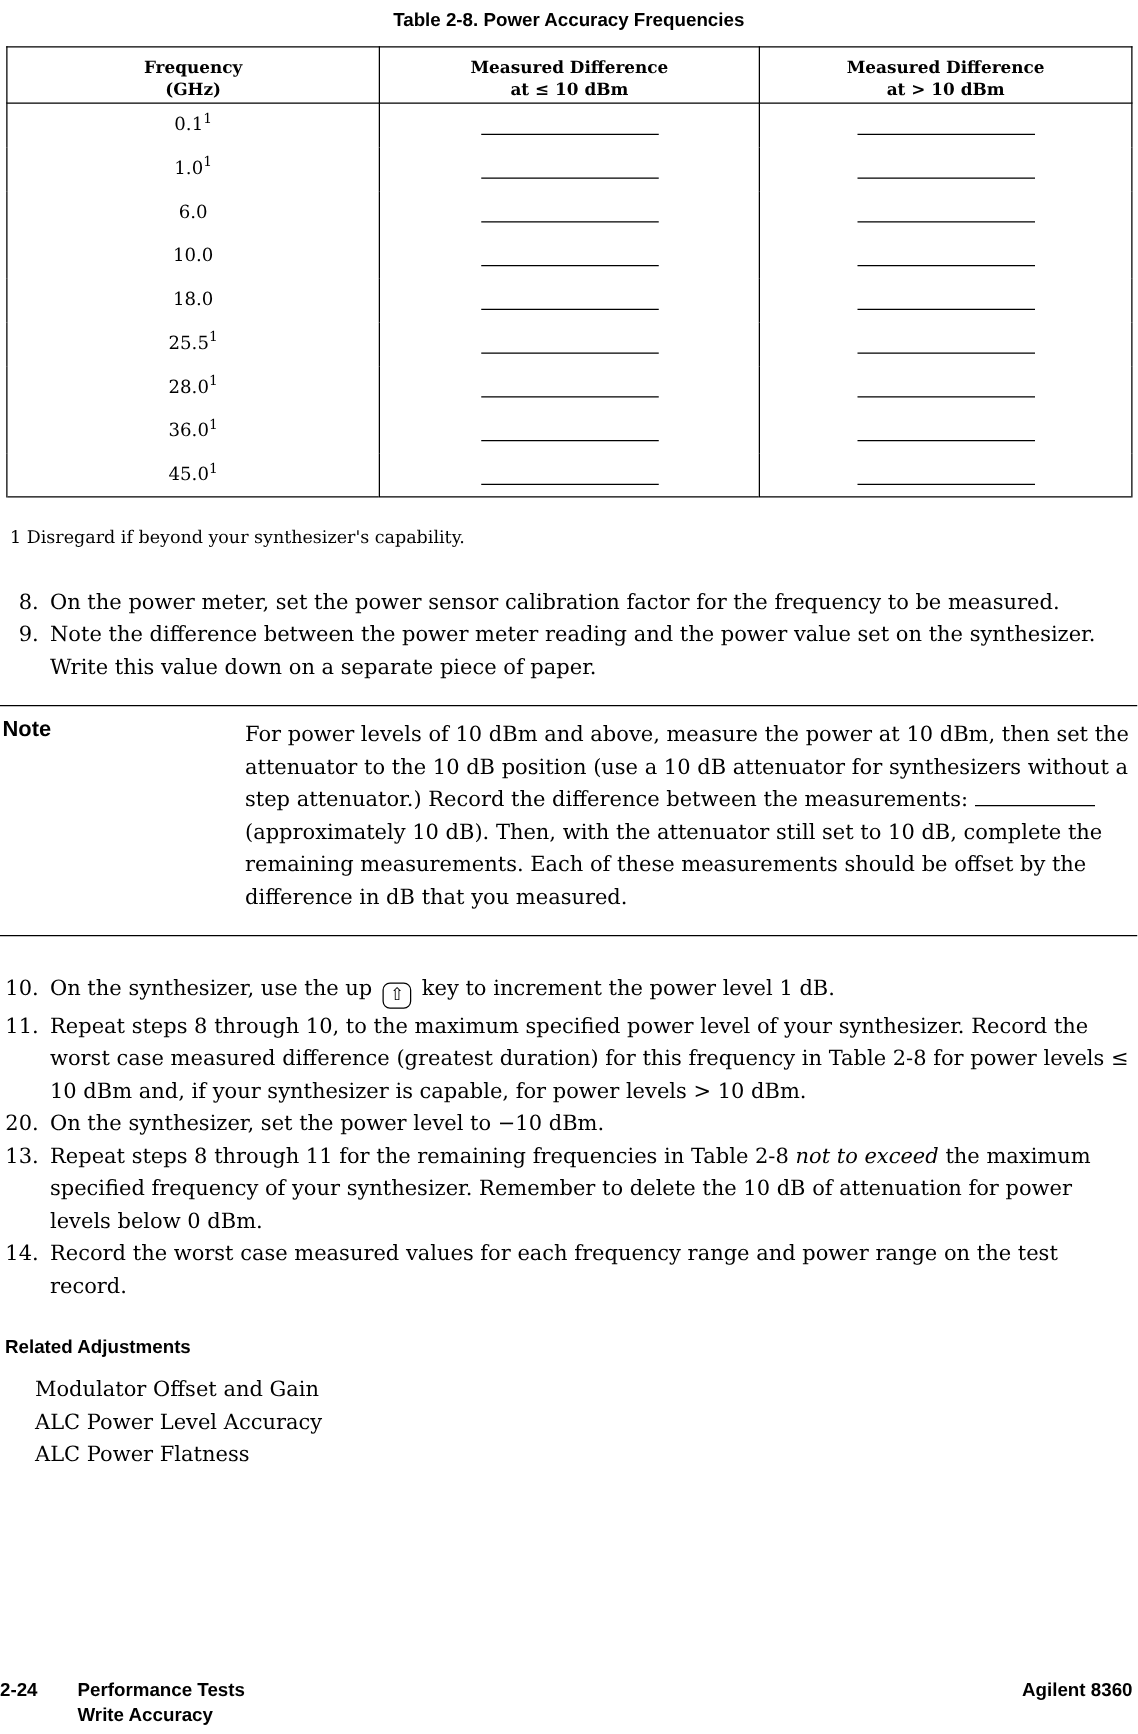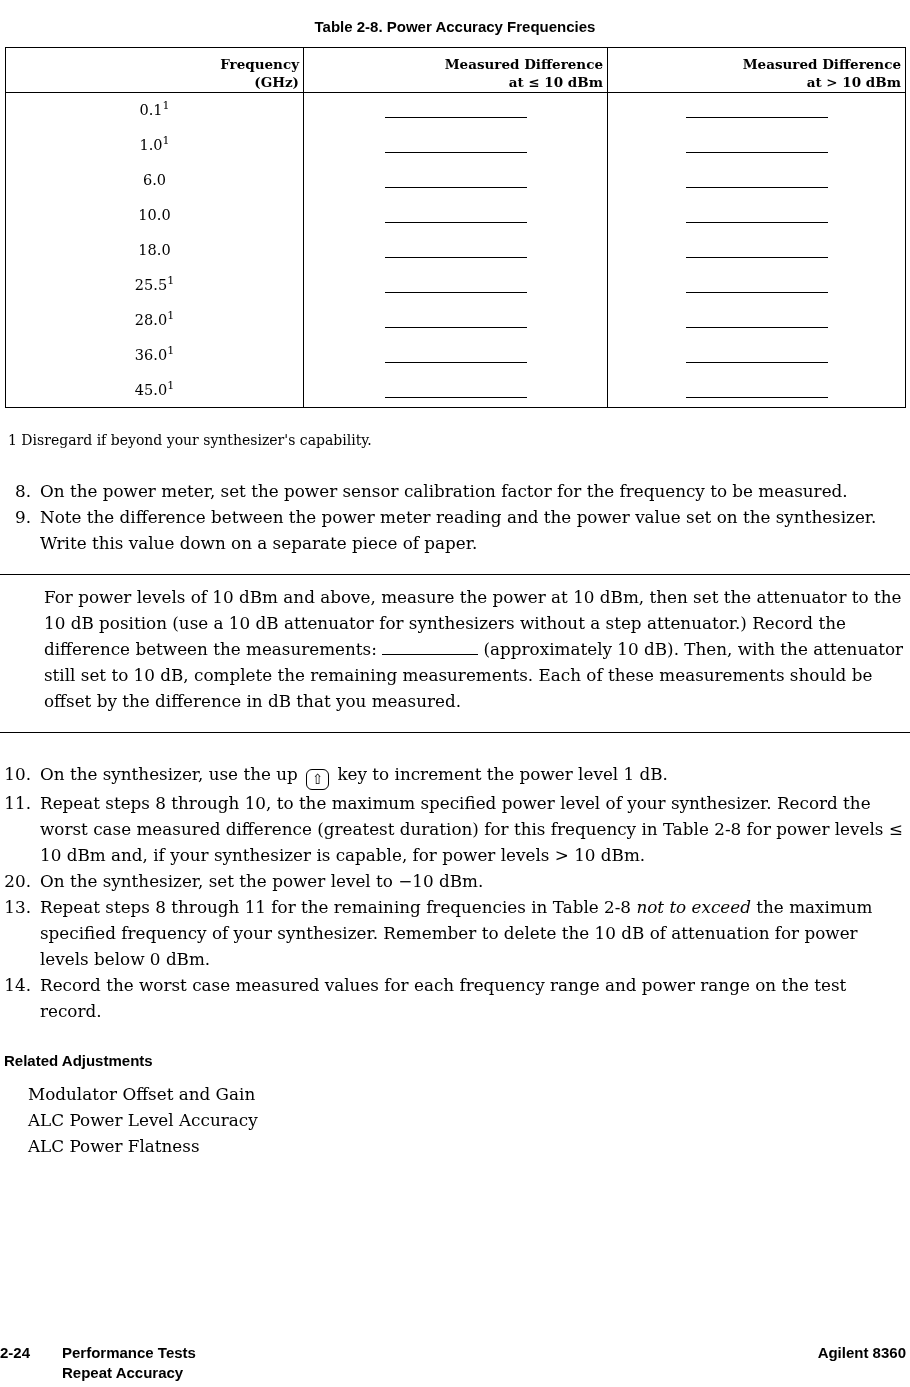--- a/index.html
+++ b/index.html
@@ -4,31 +4,31 @@
 <style>
   * { margin:0; padding:0; box-sizing:border-box; }
   html,body { background:#ffffff; }
   body {
     width:910px; height:1387px; position:relative; overflow:hidden;
     color:#000; font-family:"DejaVu Serif","Liberation Serif",serif;
   }
 
   .doc-title {
     text-align:center; font-family:"Liberation Sans","DejaVu Sans",sans-serif;
-    font-weight:bold; font-size:15px; padding-top:18px;
+    font-weight:bold; font-size:15px; padding-top:8px;
   }
 
   table.freq-table {
     border-collapse:collapse; table-layout:fixed;
     width:900px; margin:12px 0 0 5px;
     border:1.5px solid #000;
   }
   table.freq-table th {
     border:1.5px solid #000;
-    font-size:13.5px; font-weight:bold; padding:7px 4px 1px; text-align:right;
+    font-size:13.5px; font-weight:bold; padding:7px 4px 1px; text-align:center;
     line-height:18px;
   }
   table.freq-table td {
     border-left:1.5px solid #000; border-right:1.5px solid #000;
     height:35px; text-align:center; vertical-align:middle;
     font-size:14.5px;
   }
   td.freq-cell sup { font-size:11px; vertical-align:super; line-height:0; }
   .blank-line {
     width:142px; height:16px; margin:0 auto;
@@ -204,20 +204,21 @@
     <span class="step-num">8.</span>
     <div class="step-text">On the power meter, set the power sensor calibration factor for the frequency to be measured.</div>
   </div>
   <div class="step">
     <span class="step-num">9.</span>
     <div class="step-text">Note the difference between the power meter reading and the power value set on the synthesizer. Write this value down on a separate piece of paper.</div>
   </div>
 </div>
 
 <div class="note-section">
+  <div class="note-label">Note</div>
   <div class="note-text">
     <span>For power levels of 10 dBm and above, measure the power at 10 dBm, then set the attenuator to the 10 dB position (use a 10 dB attenuator for synthesizers without a step attenuator.) Record the difference between the measurements:</span>
     <span class="note-inline-blank"></span>
     <span>(approximately 10 dB). Then, with the attenuator still set to 10 dB, complete the remaining measurements. Each of these measurements should be offset by the difference in dB that you measured.</span>
   </div>
 </div>
 
 <div class="steps steps-bottom">
   <div class="step">
     <span class="step-num">10.</span>
@@ -254,17 +255,17 @@
   <div>Modulator Offset and Gain</div>
   <div>ALC Power Level Accuracy</div>
   <div>ALC Power Flatness</div>
 </div>
 
 <div class="footer">
   <div class="footer-left">
     <span class="footer-num">2-24</span>
     <div>
       <div>Performance Tests</div>
-      <div>Repeat Accuracy</div>
+      <div>Write Accuracy</div>
     </div>
   </div>
   <div class="footer-right">Agilent 8360</div>
 </div>
 
 </body></html>

